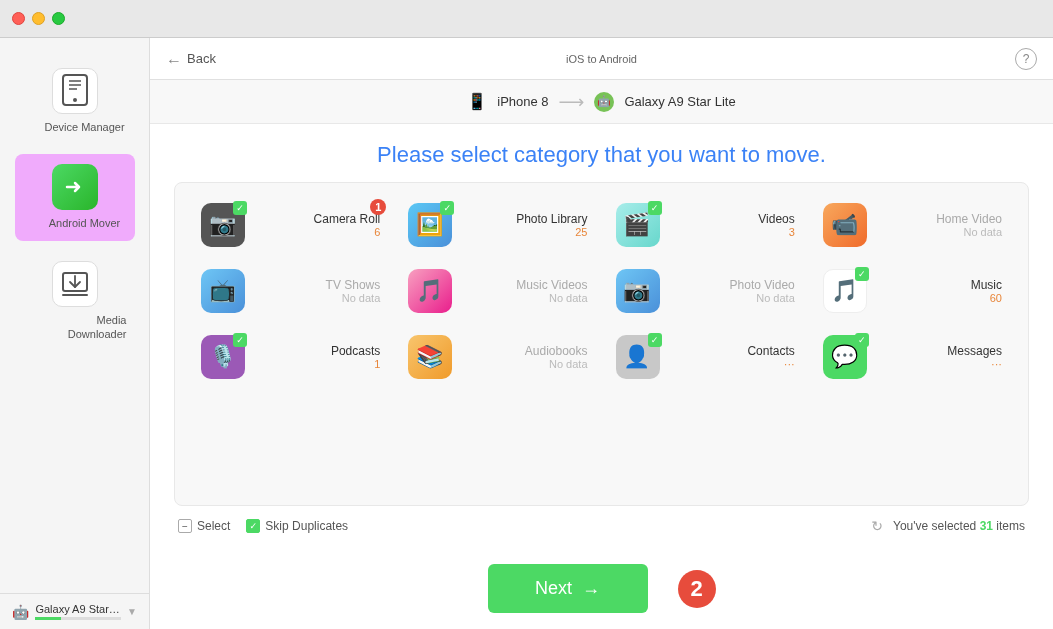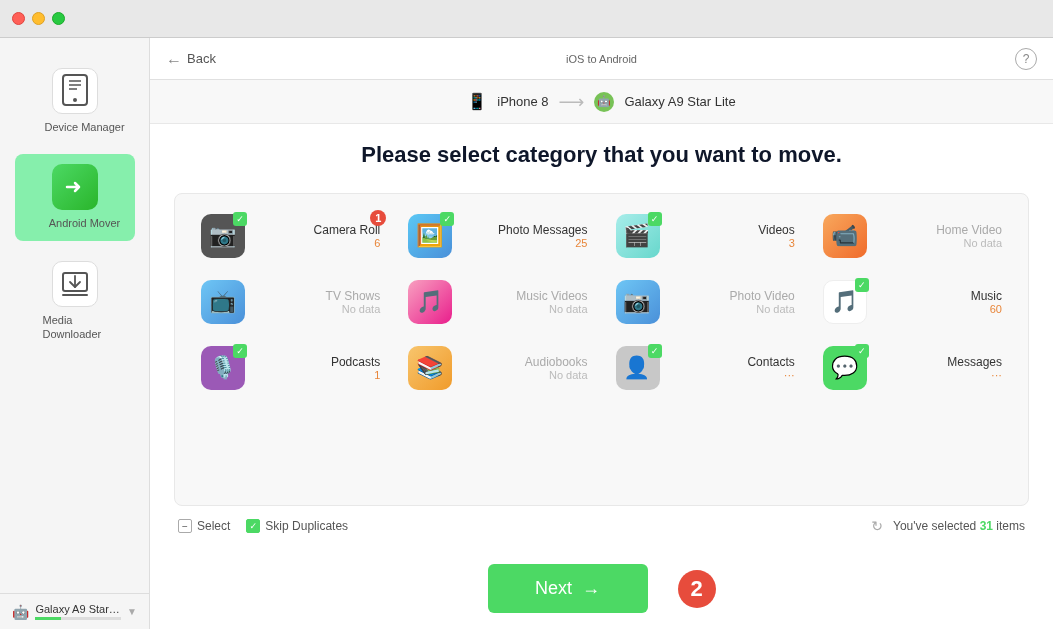--- a/index.html
+++ b/index.html
@@ -59,37 +59,37 @@
     .sidebar-item {
       display: flex;
       flex-direction: column;
       align-items: center;
       gap: 6px;
       padding: 10px 8px;
       border-radius: 8px;
       cursor: pointer;
       width: 120px;
     }
-    .sidebar-item.active { background: #86efac; }
+    .sidebar-item.active { background: #f0abfc; }
     .sidebar-icon {
       width: 46px;
       height: 46px;
       display: flex;
       align-items: center;
       justify-content: center;
       border-radius: 10px;
       font-size: 22px;
     }
     .sidebar-icon.device { background: white; border: 1px solid #ddd; color: #555; }
     .sidebar-icon.mover { background: linear-gradient(135deg, #4cd964, #2ab52b); color: white; }
     .sidebar-icon.downloader { background: white; border: 1px solid #ddd; color: #555; }
     .sidebar-label {
       font-size: 11px;
       color: #555;
-      text-align: left;
+      text-align: right;
       line-height: 1.3;
       margin-left: 20px;
     }
 
     
     .device-bar {
       height: 36px;
       background: #f5f5f5;
       border-top: 1px solid #ddd;
       display: flex;
@@ -194,24 +194,24 @@
     
     .content-area {
       flex: 1;
       padding: 18px 24px 10px;
       display: flex;
       flex-direction: column;
       overflow: hidden;
     }
     .content-title {
       font-size: 22px;
-      font-weight: 700;
-      color: #0f172a;
+      font-weight: 400;
+      color: #3b82f6;
       text-align: center;
-      margin-bottom: 25px;
+      margin-bottom: 14px;
     }
 
     
     .category-grid-container {
       background: #f8f8f8;
       border: 1px solid #e8e8e8;
       border-radius: 8px;
       padding: 12px 16px;
       flex: 1;
       overflow: hidden;
@@ -490,21 +490,21 @@
         <div class="cat-count">6</div>
       </div>
       <div class="cat-badge">1</div>
     </div>
             <div class="category-item">
       <div class="cat-icon-wrap">
         <div class="cat-icon" style="background:linear-gradient(135deg,#5bc8f5,#4a90d9);">🖼️</div>
         <div class="cat-checkbox">✓</div>
       </div>
       <div class="cat-info">
-        <div class="cat-name">Photo Messages</div>
+        <div class="cat-name">Photo Library</div>
         <div class="cat-count">25</div>
       </div>
 
     </div>
             <div class="category-item">
       <div class="cat-icon-wrap">
         <div class="cat-icon" style="background:linear-gradient(135deg,#a8edea,#67d7cc);">🎬</div>
         <div class="cat-checkbox">✓</div>
       </div>
       <div class="cat-info">

